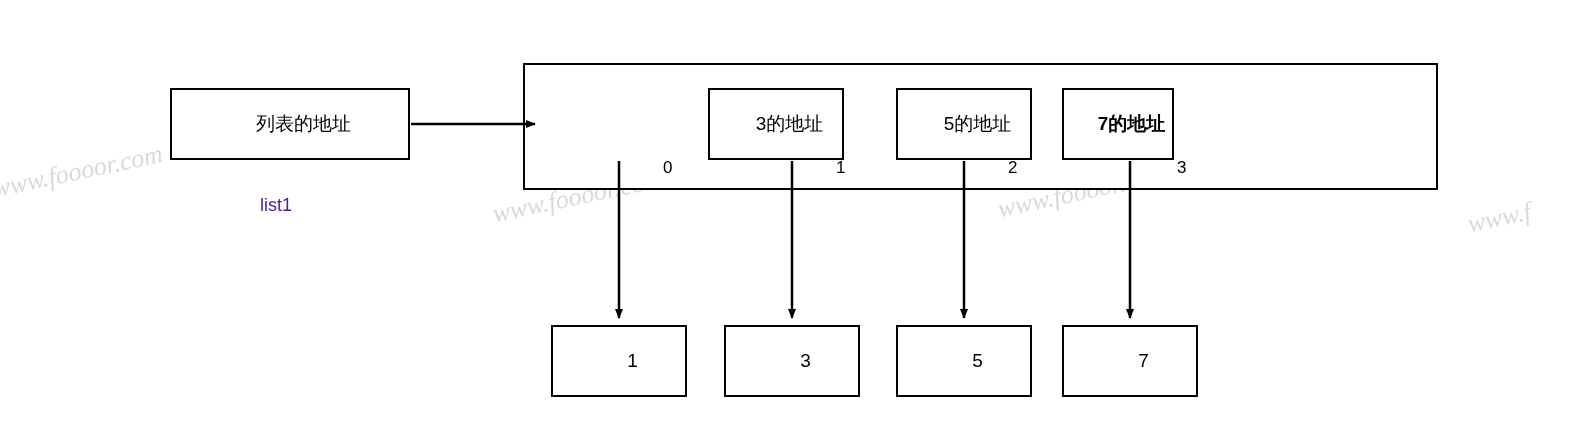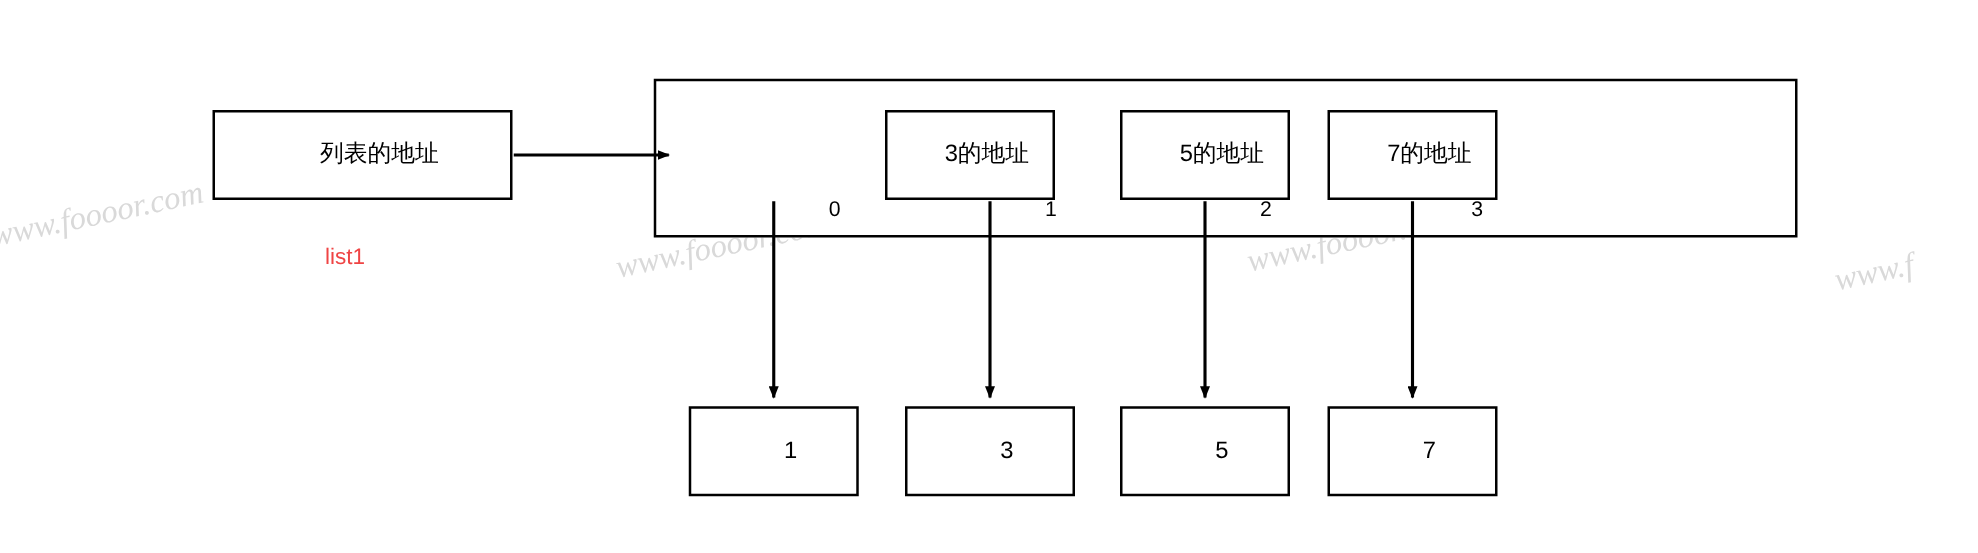--- a/index.html
+++ b/index.html
@@ -38,21 +38,21 @@
     background: #ffffff;
   }
   .idx-label {
     position: absolute;
     font-size: 17px;
     color: #000000;
   }
   .caption {
     position: absolute;
     font-size: 18px;
-    color: #ef4444;
+    color: #4c1d95;
     white-space: nowrap;
   }
   svg.arrows {
     position: absolute;
     left: 0;
     top: 0;
     width: 1582px;
     height: 442px;
     pointer-events: none;
   }
@@ -90,21 +90,21 @@
   <div class="box" style="left:708px; top:88px; width:136px; height:72px;">
     <span>3的地址</span>
   </div>
   <div class="idx-label" style="left:836px; top:158px;">1</div>
 
   <div class="box" style="left:896px; top:88px; width:136px; height:72px;">
     <span>5的地址</span>
   </div>
   <div class="idx-label" style="left:1008px; top:158px;">2</div>
 
-  <div class="box" style="left:1062px; top:88px; width:136px; height:72px;">
+  <div class="box" style="left:1062px; top:88px; width:112px; height:72px;font-weight:bold;">
     <span>7的地址</span>
   </div>
   <div class="idx-label" style="left:1177px; top:158px;">3</div>
 
   <div class="box" style="left:551px; top:325px; width:136px; height:72px;">
     <span>1</span>
   </div>
   <div class="box" style="left:724px; top:325px; width:136px; height:72px;">
     <span>3</span>
   </div>

